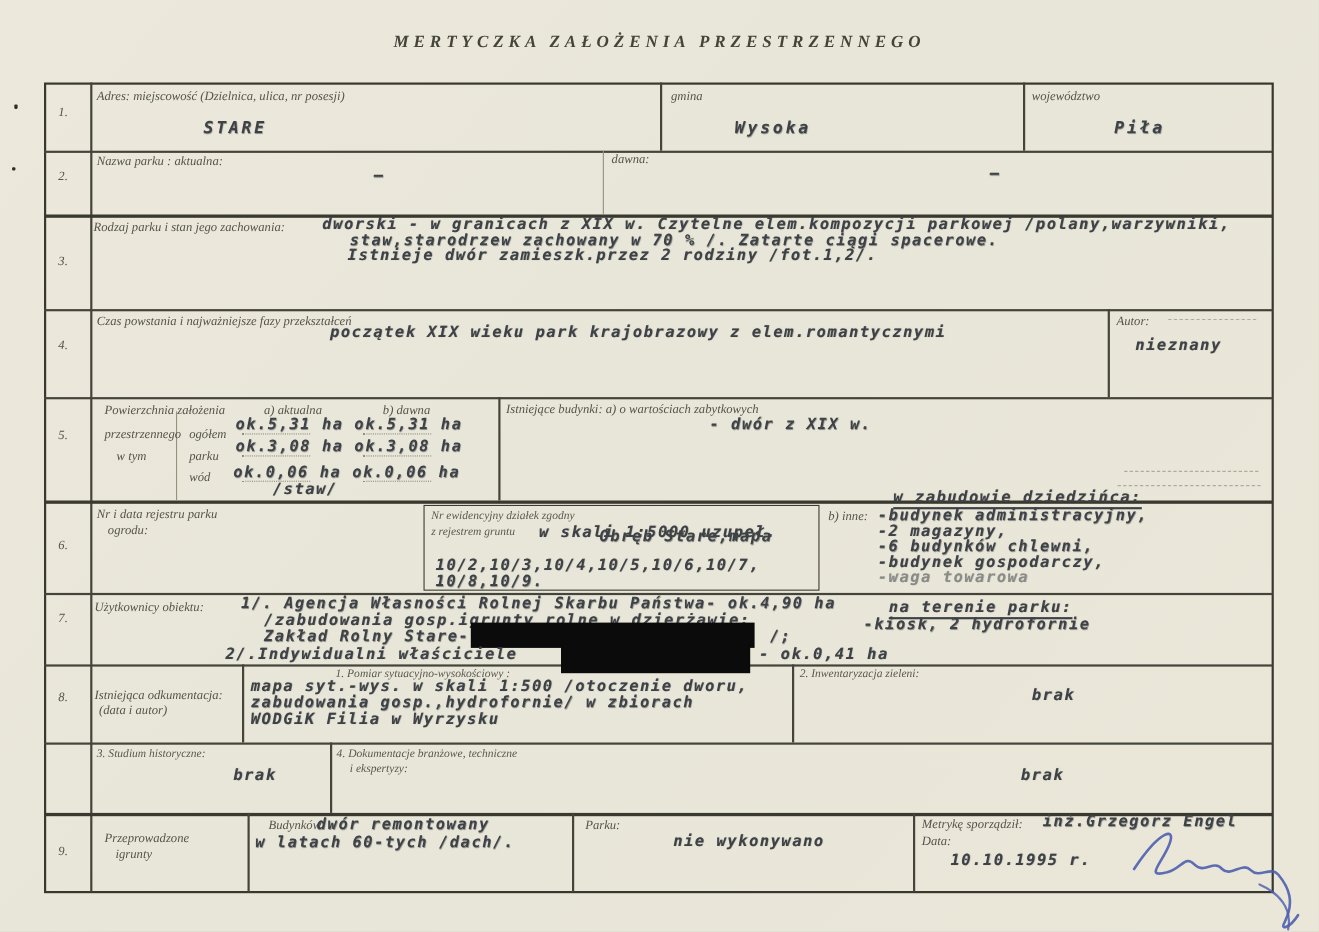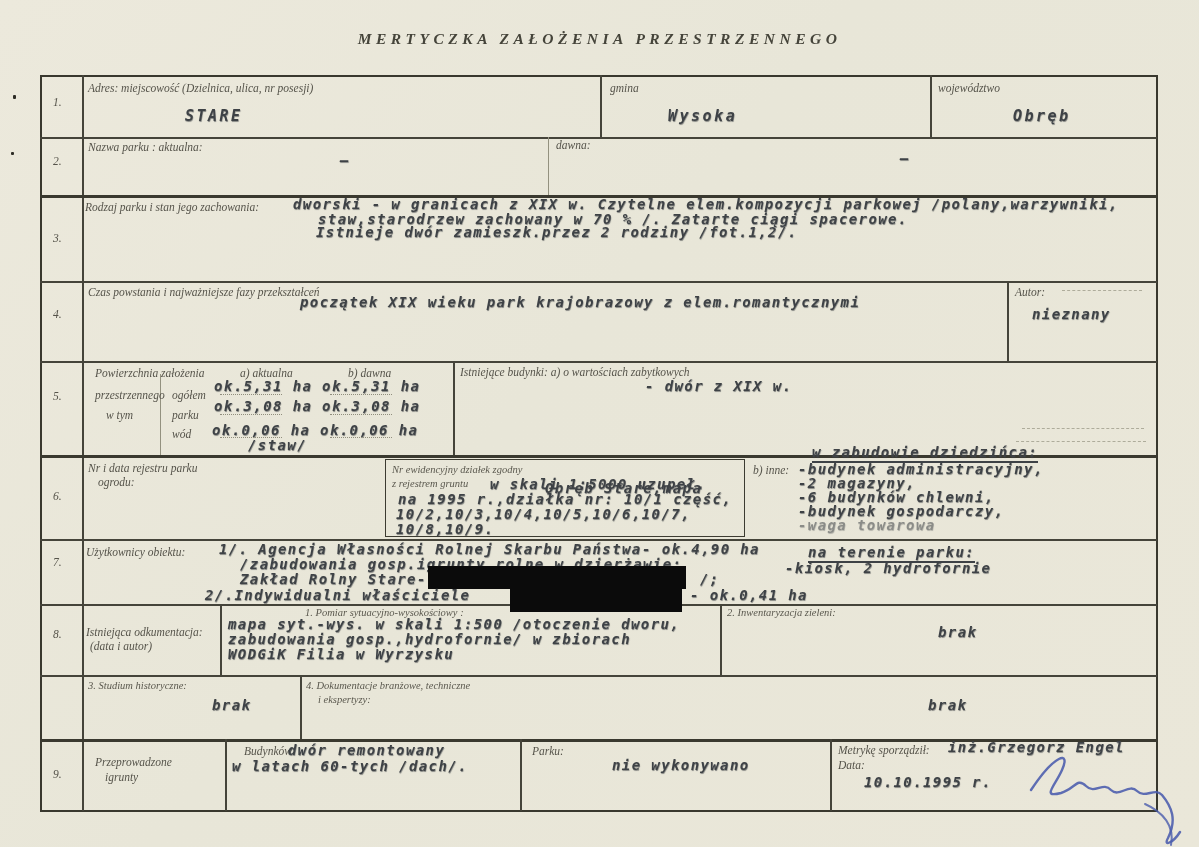--- a/index.html
+++ b/index.html
@@ -61,21 +61,21 @@
   <div class="abs print" style="left:53px;top:628px;">8.</div>
   <div class="abs print" style="left:53px;top:768px;">9.</div>
 
   <div class="vl" style="left:600px;top:75px;height:62px;"></div>
   <div class="vl" style="left:930px;top:75px;height:62px;"></div>
   <div class="abs print" style="left:88px;top:82px;">Adres: miejscowość (Dzielnica, ulica, nr posesji)</div>
   <div class="abs type type-lg" style="left:185px;top:107px;">STARE</div>
   <div class="abs print" style="left:610px;top:82px;">gmina</div>
   <div class="abs type type-lg" style="left:668px;top:107px;">Wysoka</div>
   <div class="abs print" style="left:938px;top:82px;">województwo</div>
-  <div class="abs type type-lg" style="left:1013px;top:107px;">Obręb</div>
+  <div class="abs type type-lg" style="left:1013px;top:107px;">Piła</div>
 
   <div class="vl light" style="left:548px;top:137px;height:58px;"></div>
   <div class="abs print" style="left:88px;top:141px;">Nazwa parku : aktualna:</div>
   <div class="abs type" style="left:340px;top:152px;">–</div>
   <div class="abs print" style="left:556px;top:139px;">dawna:</div>
   <div class="abs type" style="left:900px;top:150px;">–</div>
 
   <div class="abs print" style="left:85px;top:201px;">Rodzaj parku i stan jego zachowania:</div>
   <div class="abs type" style="left:293px;top:196px;">dworski - w granicach z XIX w. Czytelne elem.kompozycji parkowej /polany,warzywniki,</div>
   <div class="abs type" style="left:318px;top:211px;">staw,starodrzew zachowany w 70 % /. Zatarte ciągi spacerowe.</div>
@@ -113,21 +113,20 @@
   <div class="dash" style="left:1022px;top:428px;width:122px;"></div>
   <div class="dash" style="left:1016px;top:441px;width:130px;"></div>
 
   <div class="abs print" style="left:88px;top:462px;">Nr i data rejestru parku</div>
   <div class="abs print" style="left:98px;top:476px;">ogrodu:</div>
   <div class="pbox" style="left:385px;top:459px;width:358px;height:76px;"></div>
   <div class="abs print-sm" style="left:392px;top:464px;">Nr ewidencyjny działek zgodny</div>
   <div class="abs print-sm" style="left:392px;top:478px;">z rejestrem gruntu</div>
   <div class="abs type" style="left:545px;top:480px;">Obręb Stare,mapa</div>
   <div class="abs type" style="left:490px;top:476px;">w skali 1:5000 uzupeł.</div>
-  <div class="abs type" style="left:398px;top:491px;">na 1995 r.,działka nr: 10/1 część,</div>
   <div class="abs type" style="left:396px;top:506px;">10/2,10/3,10/4,10/5,10/6,10/7,</div>
   <div class="abs type" style="left:396px;top:521px;">10/8,10/9.</div>
   <div class="abs type type-ul" style="left:812px;top:444px;">w zabudowie dziedzińca:</div>
   <div class="abs print" style="left:753px;top:464px;">b) inne:</div>
   <div class="abs type" style="left:798px;top:461px;">-budynek administracyjny,</div>
   <div class="abs type" style="left:798px;top:475px;">-2 magazyny,</div>
   <div class="abs type" style="left:798px;top:489px;">-6 budynków chlewni,</div>
   <div class="abs type" style="left:798px;top:503px;">-budynek gospodarczy,</div>
   <div class="abs type faded" style="left:798px;top:517px;">-waga towarowa</div>
 

